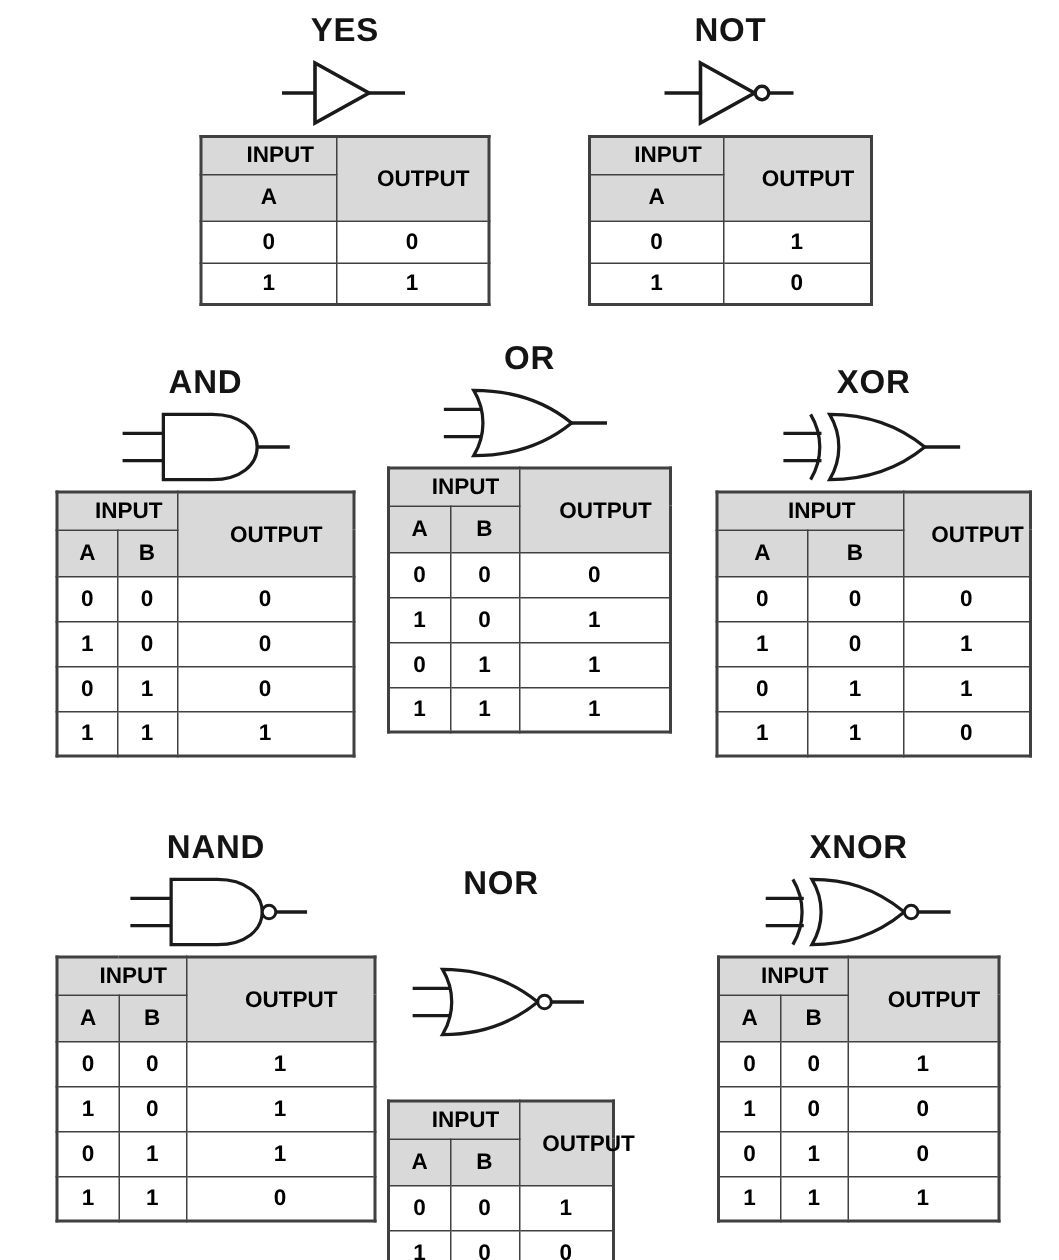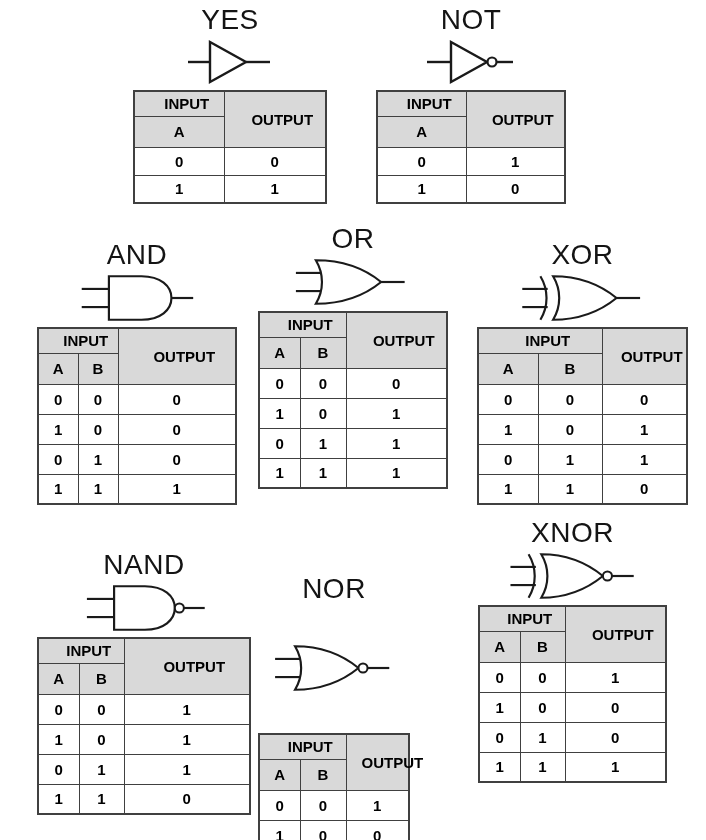--- a/index.html
+++ b/index.html
@@ -20,22 +20,22 @@
     overflow: hidden;
   }
   .gate-block {
     position: absolute;
     display: flex;
     flex-direction: column;
     align-items: center;
   }
   .gate-title {
     margin: 0;
-    font-size: 28px;
-    font-weight: 400;
+    font-size: 22px;
+    font-weight: 700;
     letter-spacing: 0.5px;
     color: #141414;
     line-height: 28px;
   }
   .gate-symbol { display: block; }
   .gate-symbol svg { display: block; }
   .gate-symbol path, .gate-symbol line, .gate-symbol circle {
     stroke: var(--line);
     stroke-width: 2.4;
     fill: none;
@@ -58,27 +58,27 @@
     color: var(--text);
     padding: 0;
   }
   .truth-table td.hd { background: var(--header-fill); }
   tr.r-top td { height: 25px; padding-left: 15px; }
   tr.r-sub td { height: 31px; }
   tr.r-data td { height: 30px; }
   .one-in tr.r-data td { height: 28px; }
 
   #blk-yes  { left: 133px; top: 6px;   width: 194px; }
-  #blk-not  { left: 376px; top: 6px;   width: 190px; }
+  #blk-not  { left: 392px; top: 6px;   width: 190px; }
   #blk-and  { left: 37px;  top: 241px; width: 200px; }
   #blk-or   { left: 258px; top: 225px; width: 190px; }
   #blk-xor  { left: 477px; top: 241px; width: 211px; }
   #blk-nand { left: 37px;  top: 551px; width: 214px; }
   #blk-nor  { left: 258px; top: 575px; width: 152px; gap: 36px; }
-  #blk-xnor { left: 478px; top: 519px; width: 189px; }
+  #blk-xnor { left: 478px; top: 551px; width: 189px; }
   .row1 .gate-symbol svg { height: 56px; }
   .row23 .gate-symbol svg { height: 58px; }
 </style>
 </head>
 <body>
 
 <div class="canvas">
 
   <section class="gate-block row1" id="blk-yes">
     <h2 class="gate-title">YES</h2>

